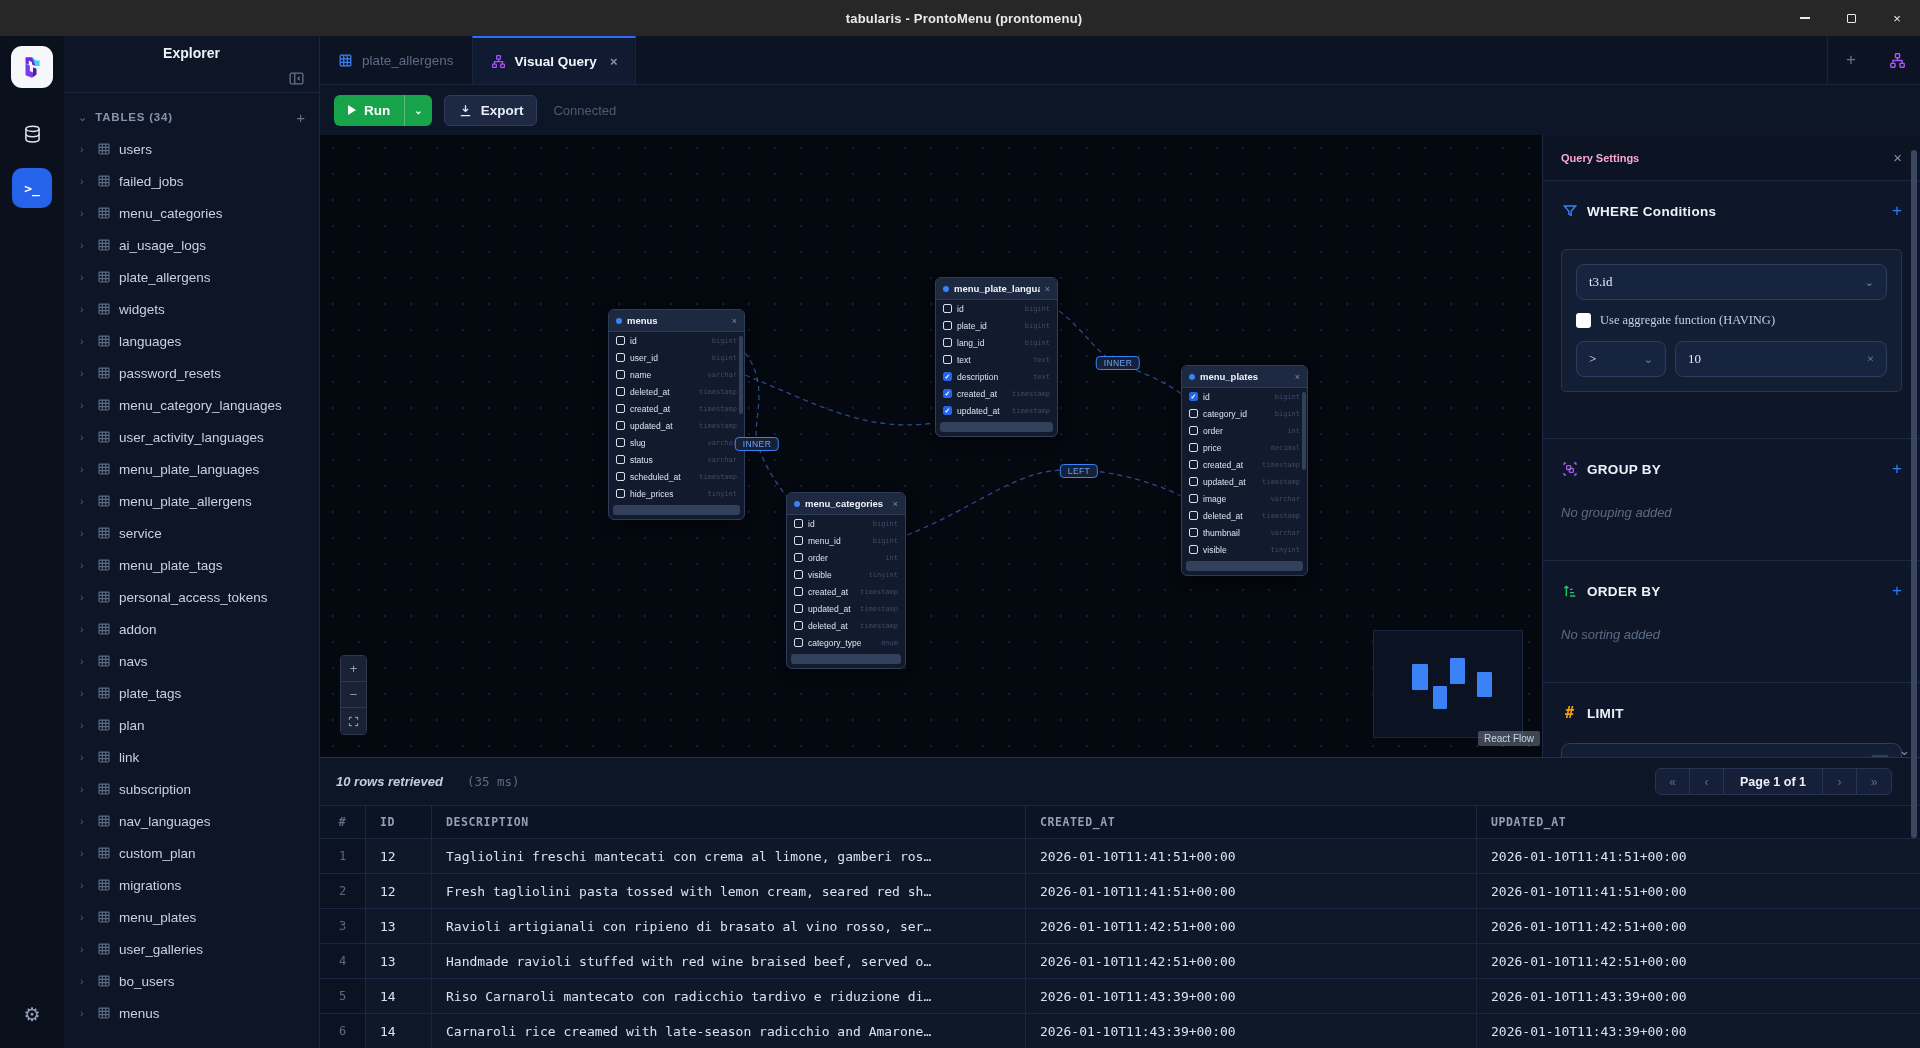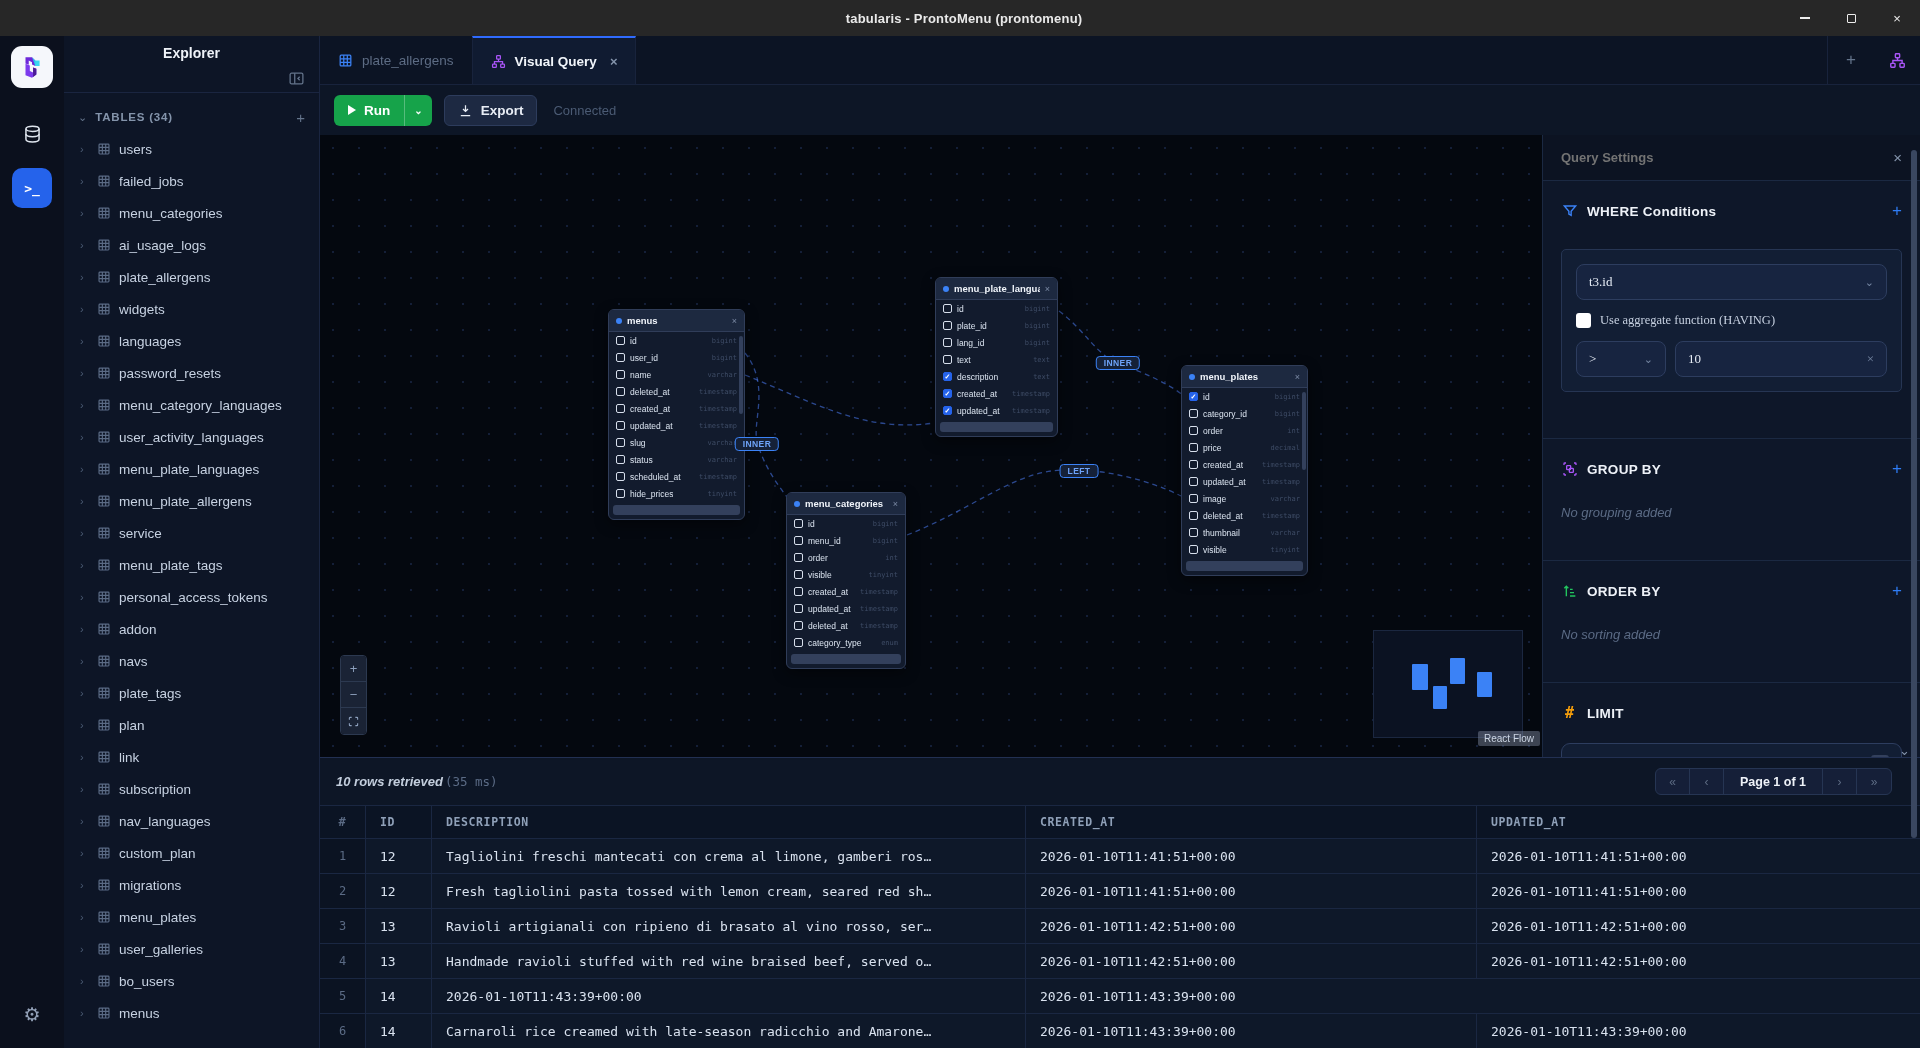--- a/index.html
+++ b/index.html
@@ -84,34 +84,34 @@
   .nf { height:17px; display:flex; align-items:center; gap:5px; padding:0 7px; }
   .ncb { width:9px; height:9px; border-radius:2px; border:1.6px solid #d7dfec; flex:none;
          display:flex; align-items:center; justify-content:center; }
   .ncb.on { background:#2563eb; border-color:#2563eb; color:#fff; font-size:7px; font-weight:700; line-height:1; }
   .nf-name { color:#dbe4f0; white-space:nowrap; overflow:hidden; }
   .nf-type { margin-left:auto; color:#3e4c66; font-size:7px; font-family:"DejaVu Sans Mono", monospace; white-space:nowrap; }
   .node-foot { height:10px; background:#33405c; border-radius:3px; margin:3px 4px 4px; }
   .node-vscroll { position:absolute; right:1px; top:26px; width:4px; height:78px; background:#33405c; border-radius:2px; }
 
   .join-badge { position:absolute; transform:translate(-50%,-50%); background:#152138; border:1px solid #3b82f6;
-                color:#6ea3f8; font-size:8.5px; font-weight:700; letter-spacing:.4px; padding:1px 7px; border-radius:4px; }
+                color:#6ea3f8; font-size:8.5px; font-weight:400; letter-spacing:.4px; padding:1px 7px; border-radius:4px; }
 
   .zoomctrl { position:absolute; left:20px; top:520px; width:27px; border:1px solid #2c3950; border-radius:4px; overflow:hidden; }
   .zbtn { height:26px; background:#1a2335; display:flex; align-items:center; justify-content:center; color:#8da0bd; font-size:13px; border-bottom:1px solid #2c3950; cursor:pointer; }
   .zbtn:last-child { border-bottom:none; }
 
   .minimap { position:absolute; left:1053px; top:495px; width:150px; height:108px; background:#0b1222; border:1px solid #1b2740; }
   .mm-rect { position:absolute; background:#3b82f6; border-radius:1px; }
   .rf-attr { position:absolute; left:1158px; top:596px; background:rgba(130,142,163,.45); color:#ccd5e3; font-size:10px; padding:2px 6px; border-radius:2px; white-space:nowrap; }
 
   
   .qpanel { width:378px; background:#0e1729; border-left:1px solid #1b2942; flex:none; position:relative; overflow:hidden; }
   .qp-head { height:46px; display:flex; align-items:center; padding:0 18px; border-bottom:1px solid #1b2942; background:#0c1322; }
-  .qp-title { color:#737373; font-size:13px; font-weight:700; }
+  .qp-title { color:#f9a8d4; font-size:11px; font-weight:700; }
   .qp-close { margin-left:auto; color:#8494ab; font-size:15px; }
   .qsec { padding:20px 18px 0; }
   .qsec-head { display:flex; align-items:center; gap:9px; height:20px; }
   .qsec-title { color:#eef2f8; font-size:13.5px; font-weight:700; letter-spacing:.3px; }
   .qsec-add { margin-left:auto; color:#2f7df6; font-size:17px; font-weight:400; }
   .q-divider { height:1px; background:#1b2942; margin-top:0; }
   .where-card { margin:28px 0 0; background:#121e34; border:1px solid #263553; border-radius:5px; padding:14px; margin-bottom:46px;font-family:Liberation Serif, serif; }
   .q-select { height:36px; background:#172440; border:1px solid #2d3d5f; border-radius:8px; display:flex; align-items:center; padding:0 12px; color:#e6ecf5; font-size:13px; }
   .q-select .chev-glyph { margin-left:auto; color:#7687a3; }
   .agg-row { display:flex; align-items:center; gap:9px; margin-top:13px; }
@@ -127,21 +127,21 @@
   .qp-scrollhint { position:absolute; bottom:-1px; right:10px; color:#8494ab; font-size:13px; }
 
   
   .sec-ic { width:17px; height:17px; display:flex; align-items:center; justify-content:center; flex:none; }
   .hash-ic { color:#f59e0b; font-weight:700; font-size:15px; font-family:"DejaVu Sans Mono", monospace; }
 
   
   .results { height:291px; flex:none; display:flex; flex-direction:column; border-top:1px solid #223052; background:#0e1829; }
   .res-status { height:48px; background:#0d1626; border-bottom:1px solid #1a2742; display:flex; align-items:center; padding:0 16px; flex:none; }
   .res-count { color:#c3cedd; font-size:13px; font-weight:600;font-style:italic; }
-  .res-time { color:#5b6b85; font-size:12.5px; margin-left:2px; }
+  .res-time { color:#5b6b85; font-size:12.5px; margin-left:24px; }
   .pagination { margin-left:auto; margin-right:12px; height:27px; background:#151f38; border:1px solid #263553; border-radius:6px; display:flex; align-items:center; overflow:hidden; }
   .pg-btn { width:34px; height:100%; display:flex; align-items:center; justify-content:center; color:#5d6c84; font-size:12px; border-right:1px solid #263553; cursor:pointer; }
   .pg-label { padding:0 16px; color:#eef2f8; font-size:12.5px; font-weight:700; border-right:1px solid #263553; height:100%; display:flex; align-items:center; }
   .pg-btn:last-child { border-right:none; }
 
   .grid-table { flex:1; display:flex; flex-direction:column; overflow:hidden; }
   .g-row { display:grid; grid-template-columns:46px 66px 594px 451px 1fr; flex:none; }
   .g-head { height:33px; background:#0b1424; border-bottom:1px solid #1a2742; }
   .g-head .g-cell { color:#8fa0b8; font-size:11.5px; font-weight:700; letter-spacing:.6px; }
   .g-body-row { height:35px; border-bottom:1px solid #1a2742; background:#0e1829; }
@@ -917,20 +917,21 @@
               <div class="g-row g-body-row">
                 <div class="g-cell num">4</div>
                 <div class="g-cell">13</div>
                 <div class="g-cell">Handmade ravioli stuffed with red wine braised beef, served o…</div>
                 <div class="g-cell">2026-01-10T11:42:51+00:00</div>
                 <div class="g-cell">2026-01-10T11:42:51+00:00</div>
               </div>
               <div class="g-row g-body-row">
                 <div class="g-cell num">5</div>
                 <div class="g-cell">14</div>
+                <div class="g-cell">Riso Carnaroli mantecato con radicchio tardivo e riduzione di…</div>
                 <div class="g-cell">2026-01-10T11:43:39+00:00</div>
                 <div class="g-cell">2026-01-10T11:43:39+00:00</div>
               </div>
               <div class="g-row g-body-row">
                 <div class="g-cell num">6</div>
                 <div class="g-cell">14</div>
                 <div class="g-cell">Carnaroli rice creamed with late-season radicchio and Amarone…</div>
                 <div class="g-cell">2026-01-10T11:43:39+00:00</div>
                 <div class="g-cell">2026-01-10T11:43:39+00:00</div>
               </div>

